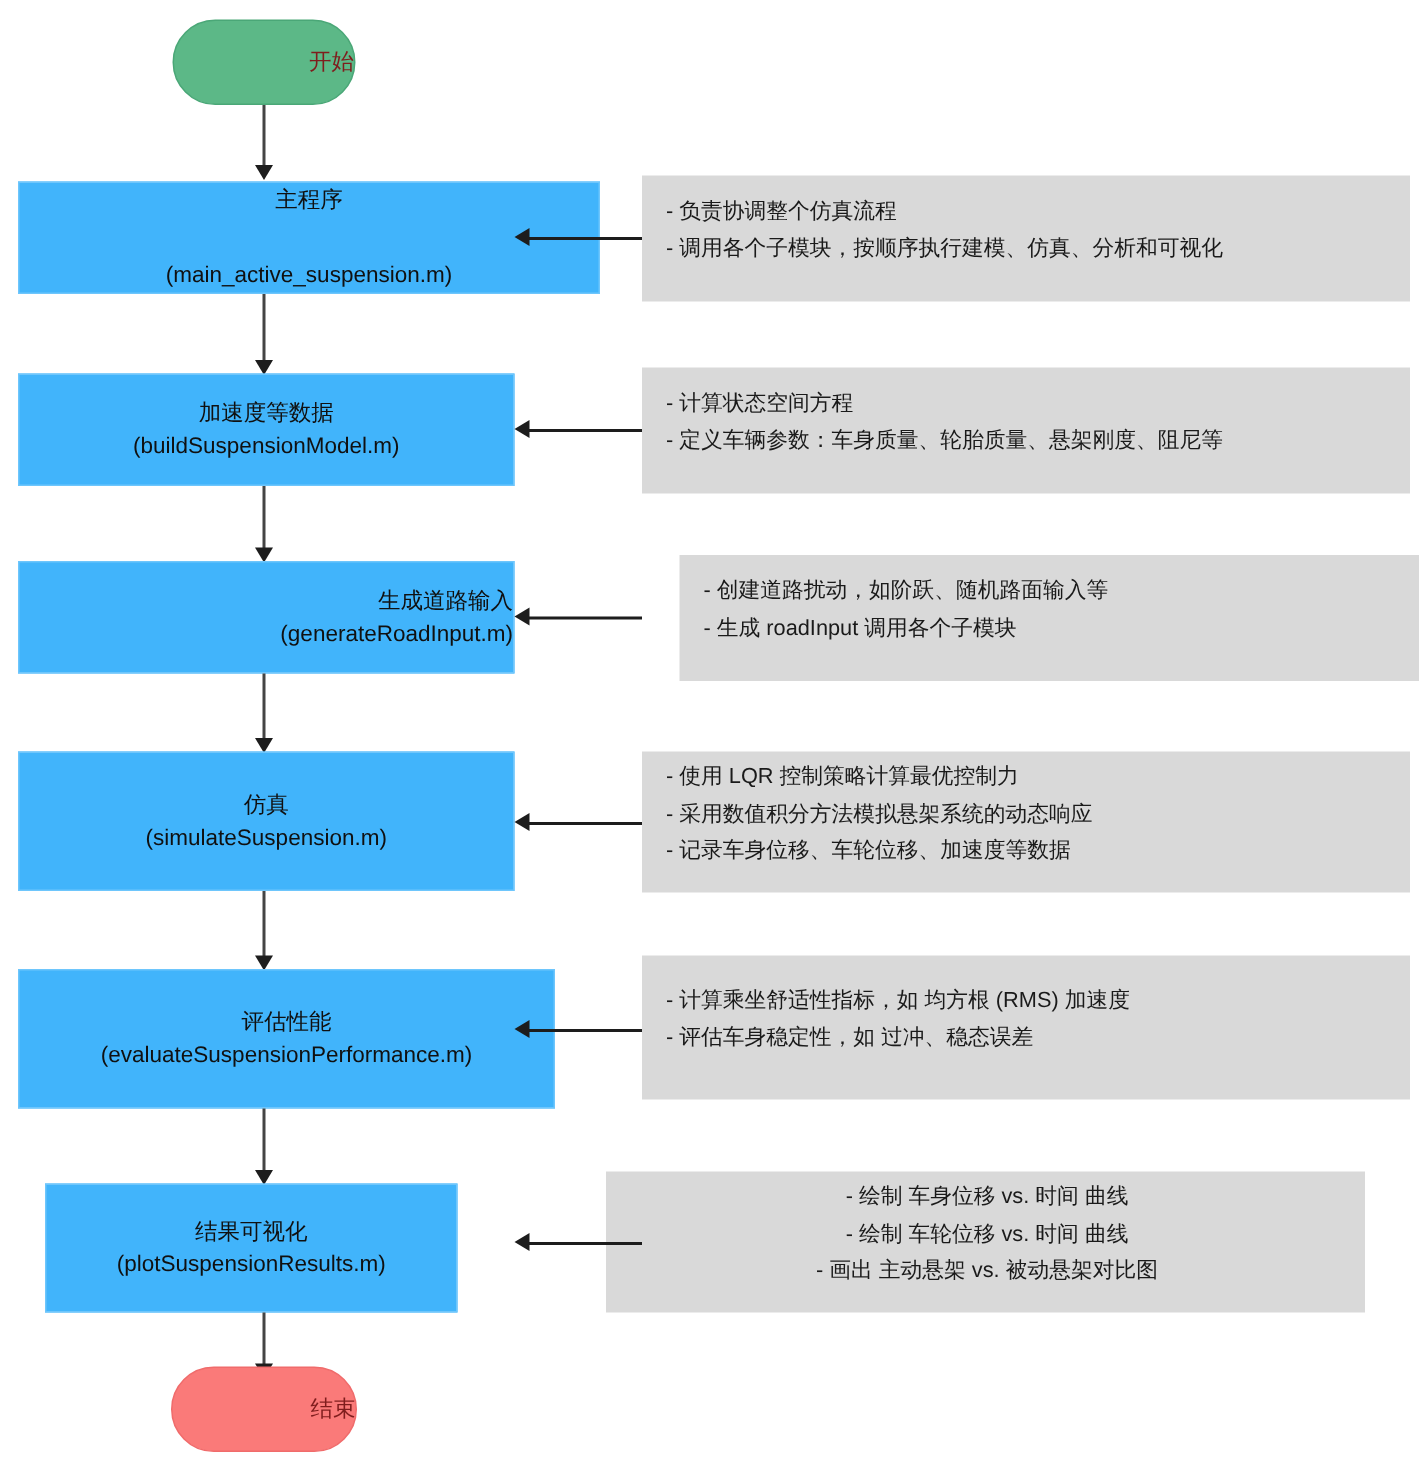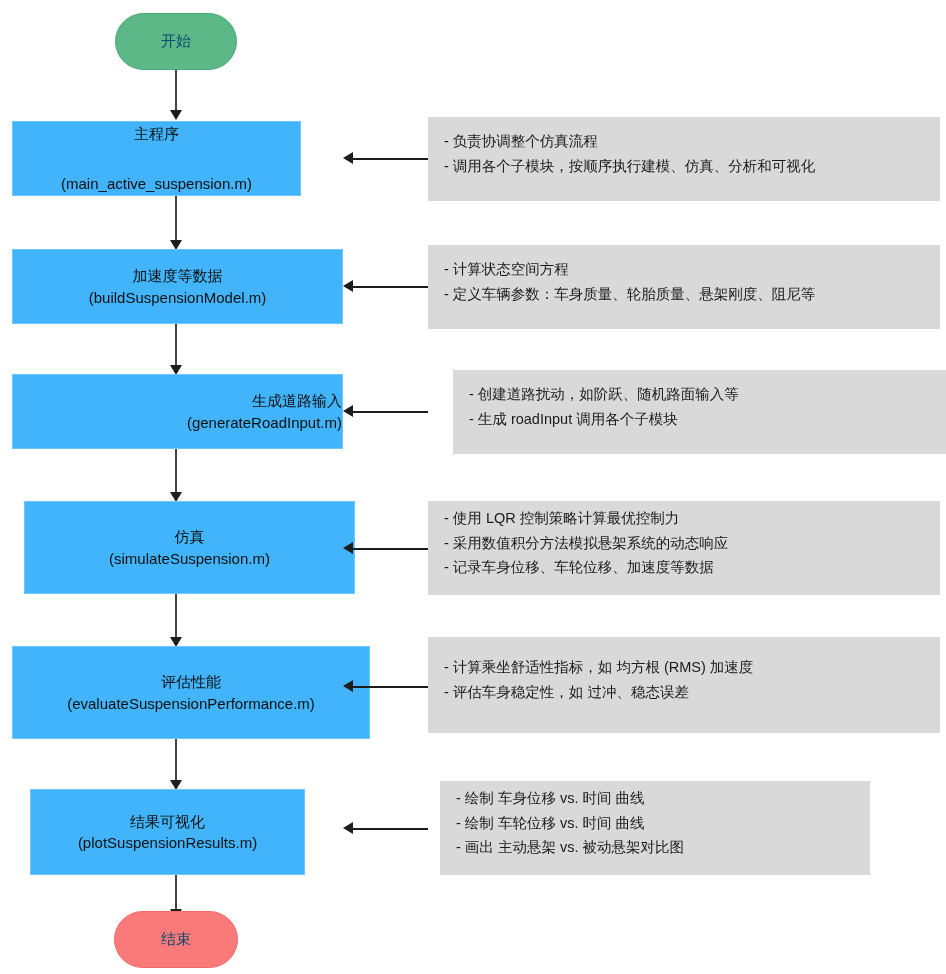--- a/index.html
+++ b/index.html
@@ -16,24 +16,24 @@
     width: 946px;
     height: 974px;
     background: #ffffff;
     overflow: hidden;
   }
   
   .terminator {
     position: absolute;
     display: flex;
     align-items: center;
-    justify-content: center;
+    justify-content: flex-end;
     border-radius: 30px;
     font-size: 15px;
-    color: #0c4a6e;
+    color: #7f1d1d;
     text-align: center;
     box-sizing: border-box;
   }
   .terminator.start {
     background: #5cb887;
     border: 1px solid #4aa777;
   }
   .terminator.end {
     background: #fa7a79;
     border: 1px solid #f06b6b;
@@ -107,21 +107,21 @@
 
 <div id="canvas">
 
   <div class="terminator start" style="left:115px; top:13px; width:122px; height:57px;">
     <span>开始</span>
   </div>
 
   <div class="vline" style="left:175px; top:70px; height:41px;"></div>
   <div class="arrow-down" style="left:170px; top:110px;"></div>
 
-  <div class="process" style="left:12px; top:121px; width:289px; height:75px;gap:28px;">
+  <div class="process" style="left:12px; top:121px; width:388px; height:75px;gap:28px;">
     <div class="pname">主程序</div>
     <div class="pfile">(main_active_suspension.m)</div>
   </div>
   <div class="note" style="left:428px; top:117px; width:512px; height:84px;">
     <div class="nline">-  负责协调整个仿真流程</div>
     <div class="nline">-  调用各个子模块，按顺序执行建模、仿真、分析和可视化</div>
   </div>
   <div class="hline" style="left:352px; top:158px; width:76px;"></div>
   <div class="arrow-left" style="left:343px; top:152px;"></div>
 
@@ -149,21 +149,21 @@
   <div class="note" style="left:428px; top:370px; width:512px; height:84px;margin-left:25px;">
     <div class="nline">-  创建道路扰动，如阶跃、随机路面输入等</div>
     <div class="nline">-  生成 roadInput 调用各个子模块</div>
   </div>
   <div class="hline" style="left:352px; top:411px; width:76px;"></div>
   <div class="arrow-left" style="left:343px; top:405px;"></div>
 
   <div class="vline" style="left:175px; top:449px; height:44px;"></div>
   <div class="arrow-down" style="left:170px; top:492px;"></div>
 
-  <div class="process" style="left:24px; top:501px; width:331px; height:93px;text-align:center;">
+  <div class="process" style="left:12px; top:501px; width:331px; height:93px;text-align:center;">
     <div class="pname">仿真</div>
     <div class="pfile">(simulateSuspension.m)</div>
   </div>
   <div class="note" style="left:428px; top:501px; width:512px; height:94px;">
     <div class="nline">-  使用 LQR 控制策略计算最优控制力</div>
     <div class="nline">-  采用数值积分方法模拟悬架系统的动态响应</div>
     <div class="nline">-  记录车身位移、车轮位移、加速度等数据</div>
   </div>
   <div class="hline" style="left:352px; top:548px; width:76px;"></div>
   <div class="arrow-left" style="left:343px; top:542px;"></div>
@@ -182,21 +182,21 @@
   <div class="hline" style="left:352px; top:686px; width:76px;"></div>
   <div class="arrow-left" style="left:343px; top:680px;"></div>
 
   <div class="vline" style="left:175px; top:739px; height:42px;"></div>
   <div class="arrow-down" style="left:170px; top:780px;"></div>
 
   <div class="process" style="left:12px; top:789px; width:275px; height:86px;margin-left:18px;">
     <div class="pname">结果可视化</div>
     <div class="pfile">(plotSuspensionResults.m)</div>
   </div>
-  <div class="note" style="left:440px; top:781px; width:430px; height:94px;">
+  <div class="note" style="left:404px; top:781px; width:506px; height:94px;text-align:center;">
     <div class="nline">-  绘制 车身位移 vs. 时间 曲线</div>
     <div class="nline">-  绘制 车轮位移 vs. 时间 曲线</div>
     <div class="nline">-  画出 主动悬架 vs. 被动悬架对比图</div>
   </div>
   <div class="hline" style="left:352px; top:828px; width:76px;"></div>
   <div class="arrow-left" style="left:343px; top:822px;"></div>
 
   <div class="vline" style="left:175px; top:875px; height:36px;"></div>
   <div class="arrow-down" style="left:170px; top:909px;"></div>
 

